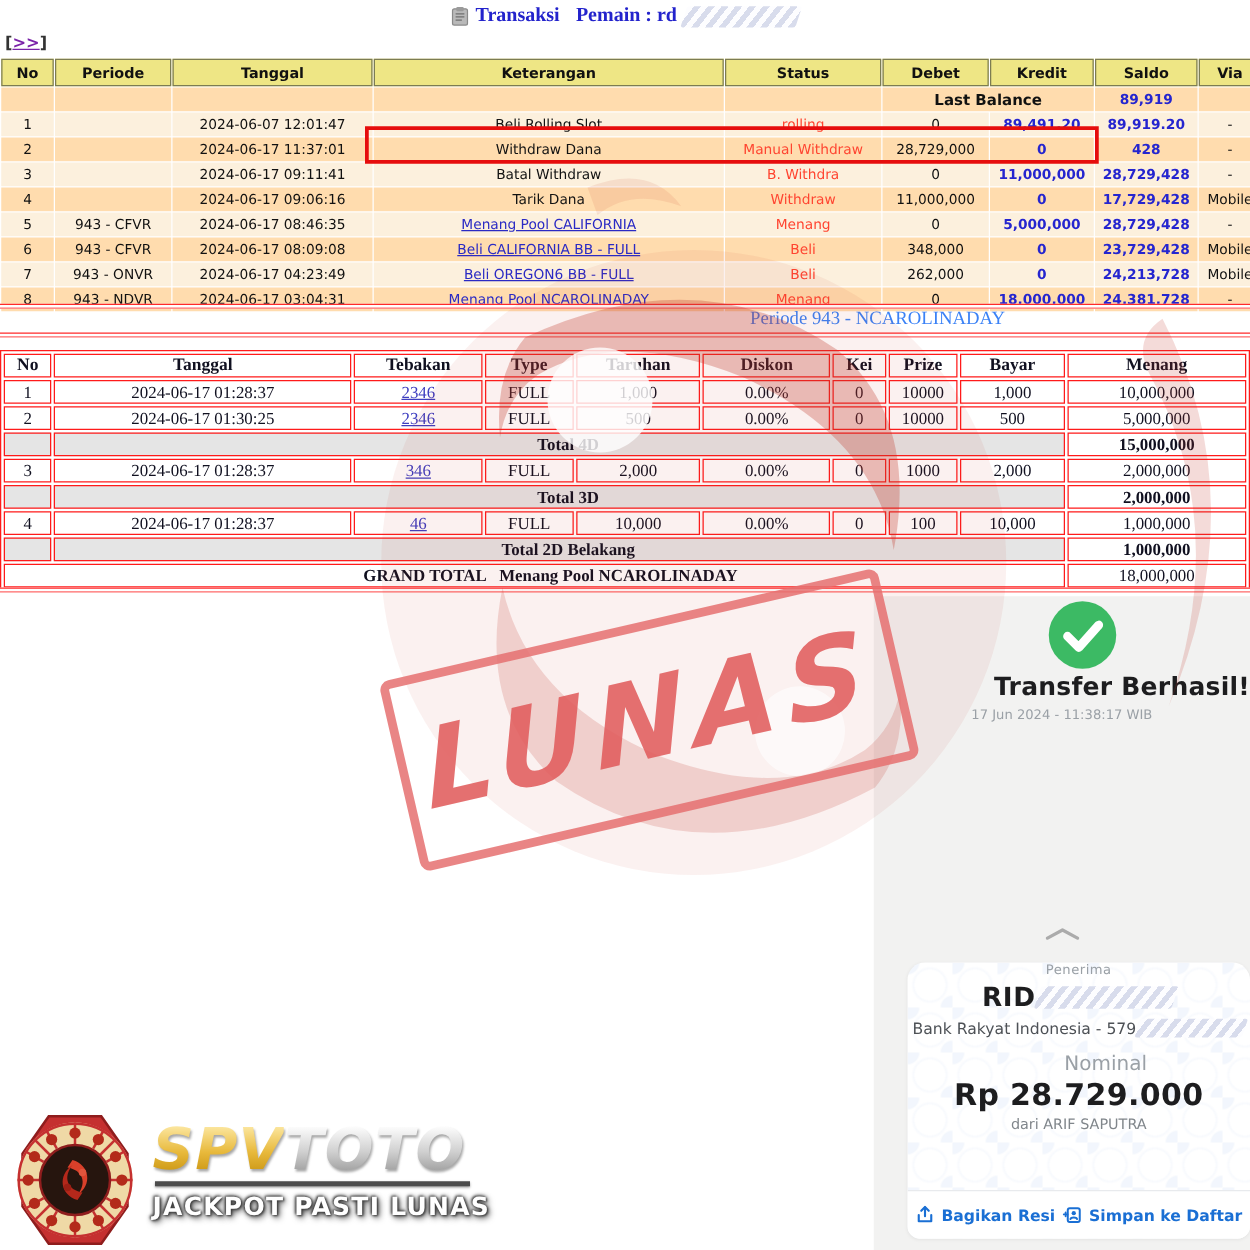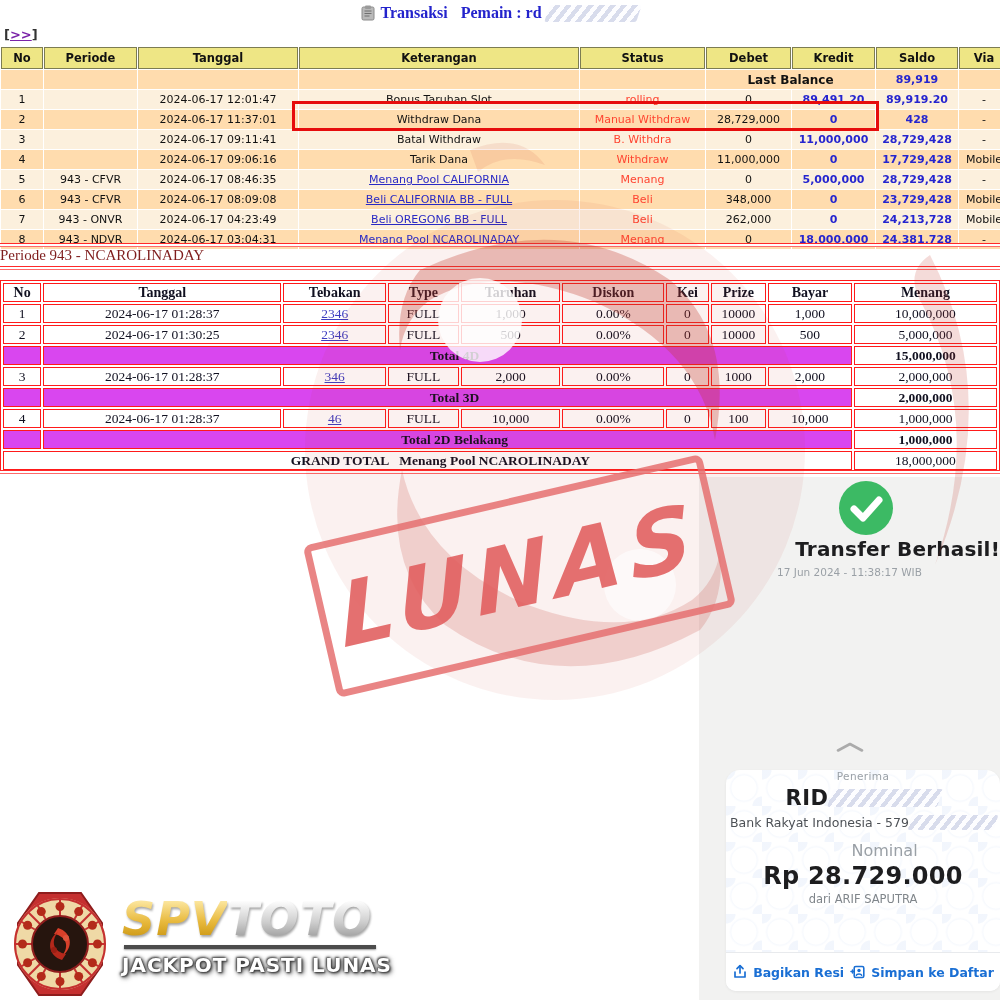--- a/index.html
+++ b/index.html
@@ -42,35 +42,35 @@
   #table1 td.lastbal{font-weight:bold;font-size:12px;color:#111;}
   #highlight-box{
     position:absolute;top:101px;left:292px;width:581px;height:24px;
     border:3px solid #e60d0d;z-index:6;pointer-events:none;
   }
 
   
   .redline{position:absolute;left:0;width:1000px;height:2px;z-index:2;
     border-top:1px solid #ff2a2a;border-bottom:1px solid #ff6a6a;background:#fff;}
   #period-title{
-    position:absolute;top:247px;left:0;width:804px;text-align:left;z-index:2;
-    font-family:"Liberation Serif",serif;font-size:15px;color:#7f1d1d;
+    position:absolute;top:247px;left:0;width:804px;text-align:right;z-index:2;
+    font-family:"Liberation Serif",serif;font-size:15px;color:#3b82f6;
   }
   #table2{
     position:absolute;top:280px;left:0;width:1000px;border-collapse:separate;border-spacing:2px;
     table-layout:fixed;font-family:"Liberation Serif",serif;font-size:13.5px;z-index:1;
     border:1px solid #ff1a1a;
   }
   #table2 th,#table2 td{
     border:1px solid #ff1a1a;text-align:center;padding:0 2px;height:17px;
     white-space:nowrap;overflow:hidden;background:#fff;color:#101020;
   }
   #table2 th{font-weight:bold;font-size:14px;}
   #table2 a.guess{color:#3d3dc0;text-decoration:underline;cursor:pointer;}
-  #table2 tr.total td.gray{background:#d946ef;padding-left:16px;}
+  #table2 tr.total td.gray{background:#e5e5e5;padding-left:16px;}
   #table2 tr.total td{font-weight:bold;}
   #table2 td.gt-label{font-weight:bold;padding-left:28px;}
   #table2 td.gt-label .sep{display:inline-block;width:10px;}
 
   
   #watermark{position:absolute;top:0;left:0;z-index:30;pointer-events:none;}
   #lunas-stamp{
     position:absolute;left:315px;top:498px;width:395px;height:142px;z-index:40;
     border:7px solid rgba(229,112,112,.85);border-radius:8px;
     transform:rotate(-13deg);display:flex;align-items:center;justify-content:center;
@@ -187,22 +187,22 @@
         <td></td>
         <td></td>
         <td></td>
     <td colspan="2" class="lastbal">Last Balance</td>
     <td class="money">89,919</td>
     <td></td>
   </tr>
   <tr class="light">
     <td>1</td>
     <td></td>
-    <td>2024-06-17 12:01:47</td>
-    <td>Bonus Taruhan Slot</td>
+    <td>2024-06-07 12:01:47</td>
+    <td>Beli Rolling Slot</td>
     <td class="status">rolling</td>
     <td class="debet">0</td>
     <td class="money">89,491.20</td>
     <td class="money">89,919.20</td>
     <td>-</td>
   </tr>
   <tr class="dark">
     <td>2</td>
     <td></td>
     <td>2024-06-17 11:37:01</td>

